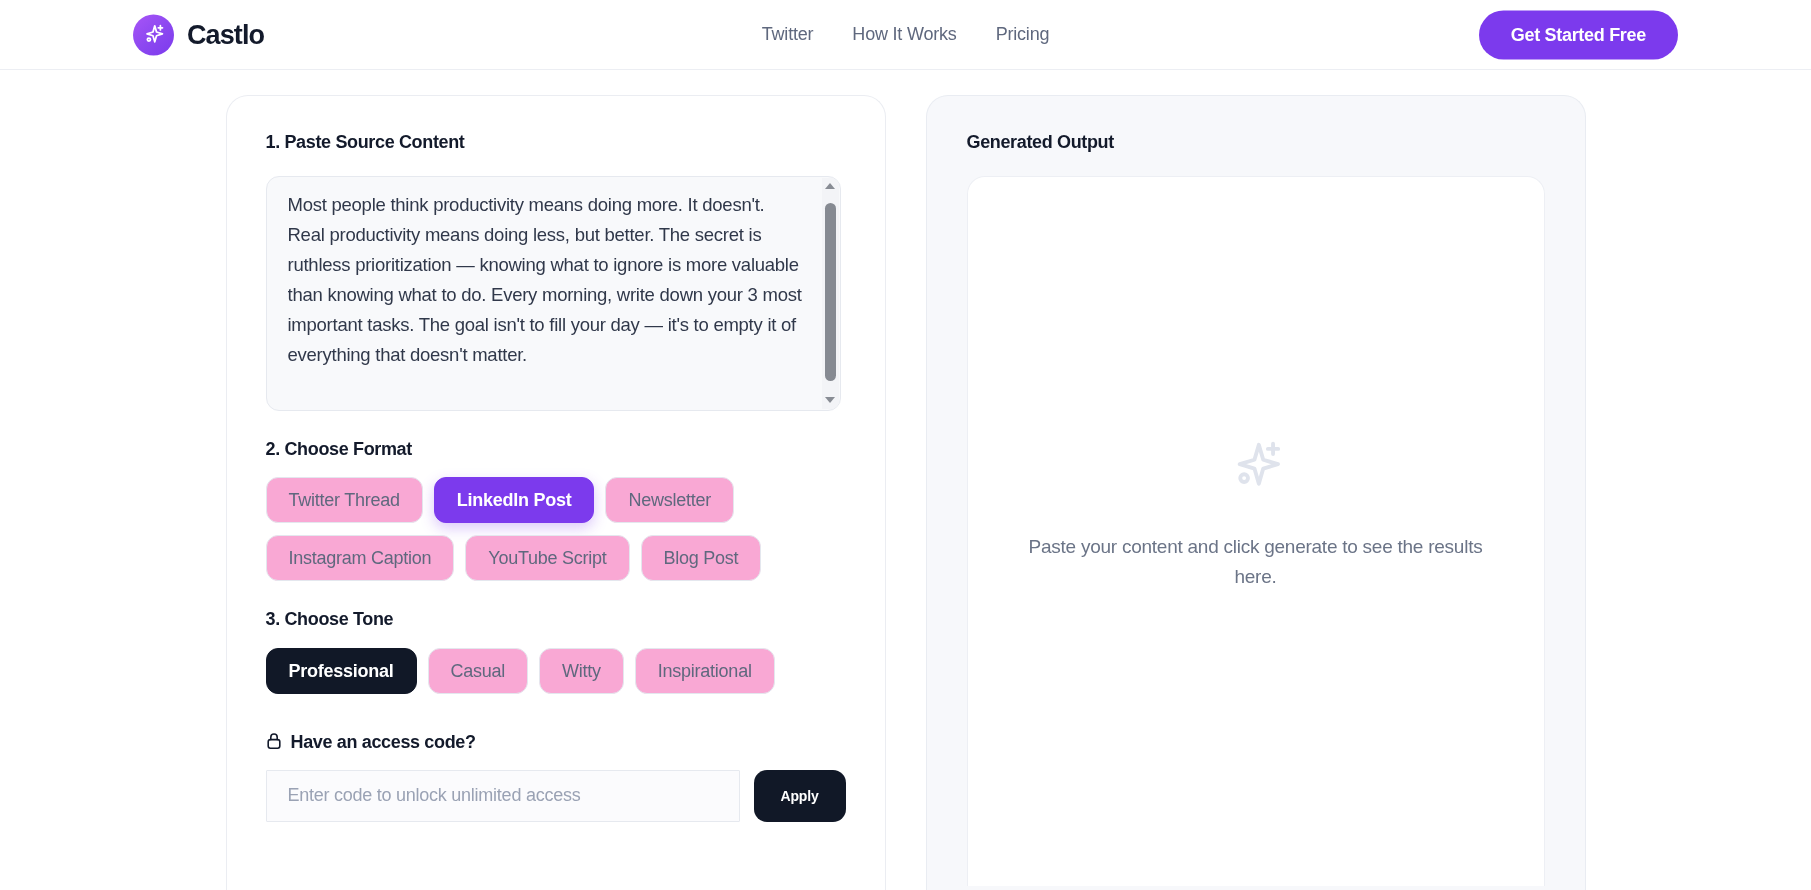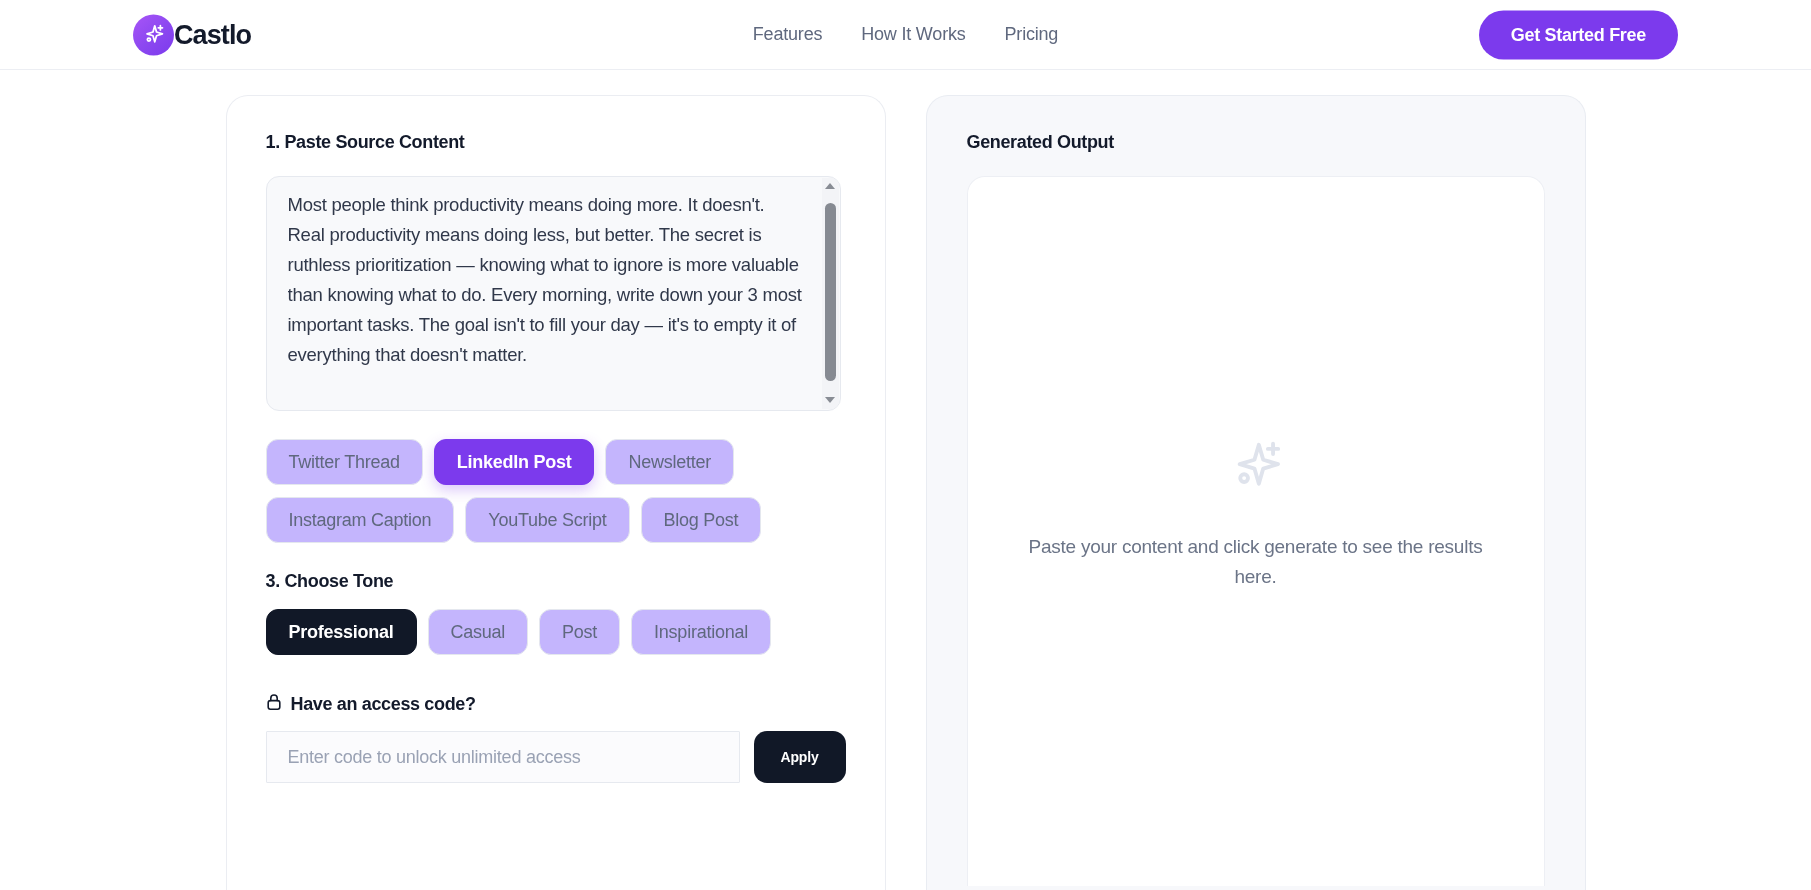--- a/index.html
+++ b/index.html
@@ -29,20 +29,21 @@
     align-items: center;
   }
 
   .brand {
     position: absolute;
     left: 133px;
     top: 50%;
     transform: translateY(-50%);
     display: flex;
     align-items: center;
+    gap: 13px;
     cursor: pointer;
   }
 
   .brand-mark {
     width: 41px;
     height: 41px;
     border-radius: 50%;
     background: linear-gradient(140deg, #a855f7 0%, #8b47f0 55%, #7c3aed 100%);
     display: flex;
     align-items: center;
@@ -220,21 +221,21 @@
     flex-wrap: wrap;
     gap: 12px 11px;
     max-width: 580px;
   }
 
   .chip {
     font-family: inherit;
     font-size: 18px;
     letter-spacing: -0.25px;
     color: #5f687e;
-    background: #c4b5fd;
+    background: #f9a8d4;
     border: 1px solid #e4e7ee;
     border-radius: 12px;
     padding: 0 22px;
     height: 46px;
     line-height: 44px;
     cursor: pointer;
     white-space: nowrap;
   }
 
   .chip.active-purple {
@@ -343,21 +344,21 @@
       <svg width="25" height="25" viewBox="0 0 24 24" fill="none" stroke="#ffffff" stroke-width="1.7" stroke-linecap="round" stroke-linejoin="round">
         <path d="M13.2 3.2 L14.9 9.1 L20.6 10.9 L14.9 12.7 L13.2 18.6 L11.5 12.7 L5.8 10.9 L11.5 9.1 Z"></path>
         <path d="M18.6 3.1 L18.6 7.1 M16.6 5.1 L20.6 5.1"></path>
         <circle cx="7.6" cy="16.4" r="1.5"></circle>
       </svg>
     </span>
     <span class="brand-name">Castlo</span>
   </div>
 
   <nav class="nav">
-    <a class="nav-link" href="#">Features</a>
+    <a class="nav-link" href="#">Twitter</a>
     <a class="nav-link" href="#">How It Works</a>
     <a class="nav-link" href="#">Pricing</a>
   </nav>
 
   <button class="cta-button">Get Started Free</button>
 </header>
 
 <main class="main">
   <div class="panels">
 
@@ -375,36 +376,37 @@
           <div class="sb-track">
             <div class="sb-thumb"></div>
           </div>
           <div class="sb-arrow sb-down">
               <i></i>
             </div>
         </div>
       </div>
 
       <div class="group">
+        <h2 class="section-title group-title">2. Choose Format</h2>
         <div class="chips">
           <button class="chip">Twitter Thread</button>
           <button class="chip active-purple">LinkedIn Post</button>
           <button class="chip">Newsletter</button>
           <button class="chip">Instagram Caption</button>
           <button class="chip">YouTube Script</button>
           <button class="chip">Blog Post</button>
         </div>
       </div>
 
       <div class="group">
         <h2 class="section-title group-title">3. Choose Tone</h2>
         <div class="chips">
           <button class="chip active-dark">Professional</button>
           <button class="chip">Casual</button>
-          <button class="chip">Post</button>
+          <button class="chip">Witty</button>
           <button class="chip">Inspirational</button>
         </div>
       </div>
 
       <div class="access">
         <div class="access-head">
           <span>
             <svg width="16" height="18" viewBox="0 0 16 18" fill="none" stroke="#131a2b" stroke-width="1.6" stroke-linecap="round" stroke-linejoin="round">
               <rect x="2.2" y="7.6" width="11.6" height="8.6" rx="2.2"></rect>
               <path d="M4.8 7.6 V5.2 a3.2 3.2 0 0 1 6.4 0 V7.6"></path>

